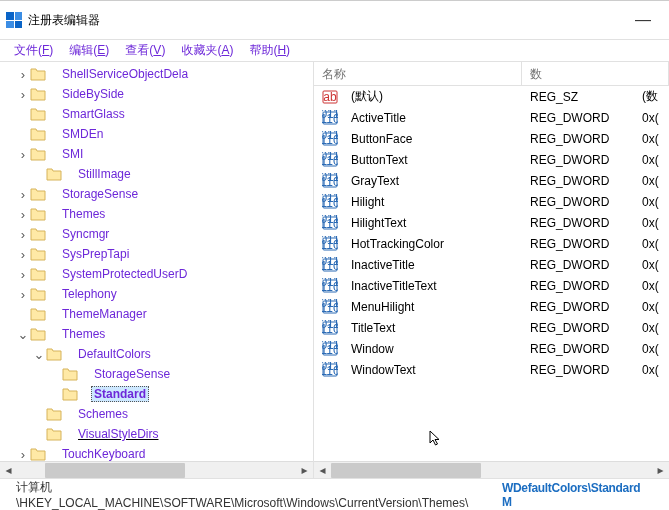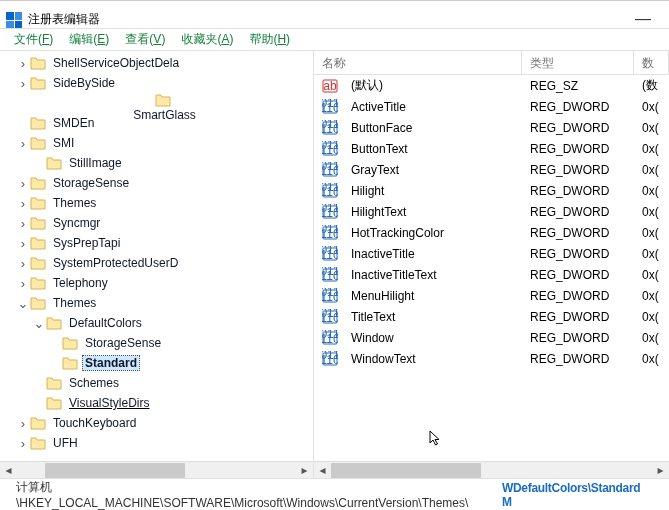--- a/index.html
+++ b/index.html
@@ -1,34 +1,34 @@
 <!DOCTYPE html>
 <html><head>
 <meta charset="utf-8">
 <style>
 * { margin: 0; padding: 0; box-sizing: border-box; font-family: "Microsoft YaHei", "Segoe UI", sans-serif; font-size: 12px; }
 body { background: #fff; width: 669px; height: 510px; overflow: hidden; display: flex; flex-direction: column; border-top: 1px solid #ccc; }
-.title-bar { height: 28px; display: flex; align-items: flex-end; padding: 0 6px; border-bottom: 1px solid #e1e1e1; gap: 6px; }
+.title-bar { height: 39px; display: flex; align-items: center; padding: 0 6px; border-bottom: 1px solid #e1e1e1; gap: 6px; }
 .title-icon { width: 16px; height: 16px; display: grid; grid-template-columns: 1fr 1fr; grid-template-rows: 1fr 1fr; gap: 1px; }
 .title-icon span { background: #0a64c7; }
 .title-icon span:nth-child(2), .title-icon span:nth-child(3) { background: #3b8de4; }
 .title-text { flex: 1; color: #000; }
 .minimize { width: 40px; text-align: center; font-size: 16px; color: #333; cursor: default; }
 .menu-bar { display: flex; height: 22px; align-items: center; padding: 0 6px; border-bottom: 1px solid #e1e1e1; }
-.menu-item { padding: 2px 8px; color: #15803d; cursor: default; }
+.menu-item { padding: 2px 8px; color: #6d28d9; cursor: default; }
 .menu-item .key { text-decoration: underline; }
 .main { flex: 1; display: flex; overflow: hidden; }
 .tree-pane { width: 314px; display: flex; flex-direction: column; border-right: 1px solid #e1e1e1; }
 .tree-scroll { flex: 1; overflow-y: scroll; overflow-x: hidden; padding-top: 2px; }
 .tree-node { display: flex; align-items: center; height: 20px; white-space: nowrap; }
 .tree-toggle { width: 14px; height: 14px; display: flex; align-items: center; justify-content: center; color: #5b5b5b; cursor: default; }
 .tree-spacer { width: 14px; display: inline-block; }
 .folder-icon { width: 16px; height: 14px; margin-right: 4px; }
 .folder-icon svg { width: 16px; height: 14px; display: block; }
-.tree-label { padding: 1px 3px; color: #0f172a; }
+.tree-label { padding: 1px 3px; color: #6d28d9; margin-left: 9px; }
 .tree-label.selected { background: #cde8ff; border: 1px dotted #555; padding: 0 2px; font-weight: bold; }
 .hscroll { height: 17px; background: #f0f0f0; display: flex; align-items: center; border-top: 1px solid #ddd; }
 .hscroll .arrow { width: 17px; height: 17px; display: flex; align-items: center; justify-content: center; color: #555; cursor: default; }
 .hscroll .track { flex: 1; height: 17px; background: #f0f0f0; position: relative; }
 .hscroll .thumb { position: absolute; height: 15px; top: 1px; background: #cacaca; border-radius: 1px; }
 .list-pane { flex: 1; display: flex; flex-direction: column; }
 .list-header { display: flex; height: 24px; border-bottom: 1px solid #e1e1e1; }
 .list-header .col { padding: 4px 8px; color: #737373; border-right: 1px solid #e1e1e1; white-space: nowrap; overflow: hidden; }
 .col-name { width: 208px; }
 .col-type { width: 112px; }
@@ -85,21 +85,21 @@
         </div>
         <div class="tree-node" style="padding-left: 16px;">
           <span class="tree-toggle" style="font-size: 13px;">›</span>
           <span class="folder-icon">
             <svg viewBox="0 0 16 14">
               <path d="M1 3 L1 13 L15 13 L15 4 L7 4 L6 2 L1 2 Z" fill="#ffe9a6" stroke="#d6b35a" stroke-width="1"></path>
             </svg>
           </span>
           <span class="tree-label">SideBySide</span>
         </div>
-        <div class="tree-node" style="padding-left: 16px; flex-direction: column;">
+        <div class="tree-node" style="padding-left: 16px;">
           <span class="tree-spacer"></span>
           <span class="folder-icon">
             <svg viewBox="0 0 16 14">
               <path d="M1 3 L1 13 L15 13 L15 4 L7 4 L6 2 L1 2 Z" fill="#ffe9a6" stroke="#d6b35a" stroke-width="1"></path>
             </svg>
           </span>
           <span class="tree-label">SmartGlass</span>
         </div>
         <div class="tree-node" style="padding-left: 16px;">
           <span class="tree-spacer"></span>
@@ -174,20 +174,29 @@
           <span class="tree-label">SystemProtectedUserD</span>
         </div>
         <div class="tree-node" style="padding-left: 16px;">
           <span class="tree-toggle" style="font-size: 13px;">›</span>
           <span class="folder-icon">
             <svg viewBox="0 0 16 14">
               <path d="M1 3 L1 13 L15 13 L15 4 L7 4 L6 2 L1 2 Z" fill="#ffe9a6" stroke="#d6b35a" stroke-width="1"></path>
             </svg>
           </span>
           <span class="tree-label">Telephony</span>
+        </div>
+        <div class="tree-node" style="padding-left: 16px;">
+          <span class="tree-spacer"></span>
+          <span class="folder-icon">
+            <svg viewBox="0 0 16 14">
+              <path d="M1 3 L1 13 L15 13 L15 4 L7 4 L6 2 L1 2 Z" fill="#ffe9a6" stroke="#d6b35a" stroke-width="1"></path>
+            </svg>
+          </span>
+          <span class="tree-label">ThemeManager</span>
         </div>
         <div class="tree-node" style="padding-left: 16px;">
           <span class="tree-toggle" style="font-size: 13px;">⌄</span>
           <span class="folder-icon">
             <svg viewBox="0 0 16 14">
               <path d="M1 3 L1 13 L15 13 L15 4 L7 4 L6 2 L1 2 Z" fill="#ffe9a6" stroke="#d6b35a" stroke-width="1"></path>
             </svg>
           </span>
           <span class="tree-label">Themes</span>
         </div>
@@ -259,21 +268,20 @@
       <span class="arrow">◂</span>
       <div class="track">
         <div class="thumb" style="left:28px;width:140px"></div>
       </div>
       <span class="arrow">▸</span>
     </div>
   </div>
   <div class="list-pane">
     <div class="list-header">
       <div class="col col-name">名称</div>
-      <div class="col col-type">类型</div>
       <div class="col col-data">数</div>
     </div>
     <div class="list-body" id="list">
         <div class="list-row">
           <div class="cell cell-name">
             <span class="value-icon">
               <svg viewBox="0 0 16 16">
                 <rect x="1" y="2" width="14" height="12" rx="1" fill="#fff" stroke="#c33" stroke-width="1"></rect>
                 <text x="8" y="12" text-anchor="middle" font-size="8" fill="#c33" font-family="monospace">ab</text>
               </svg>

